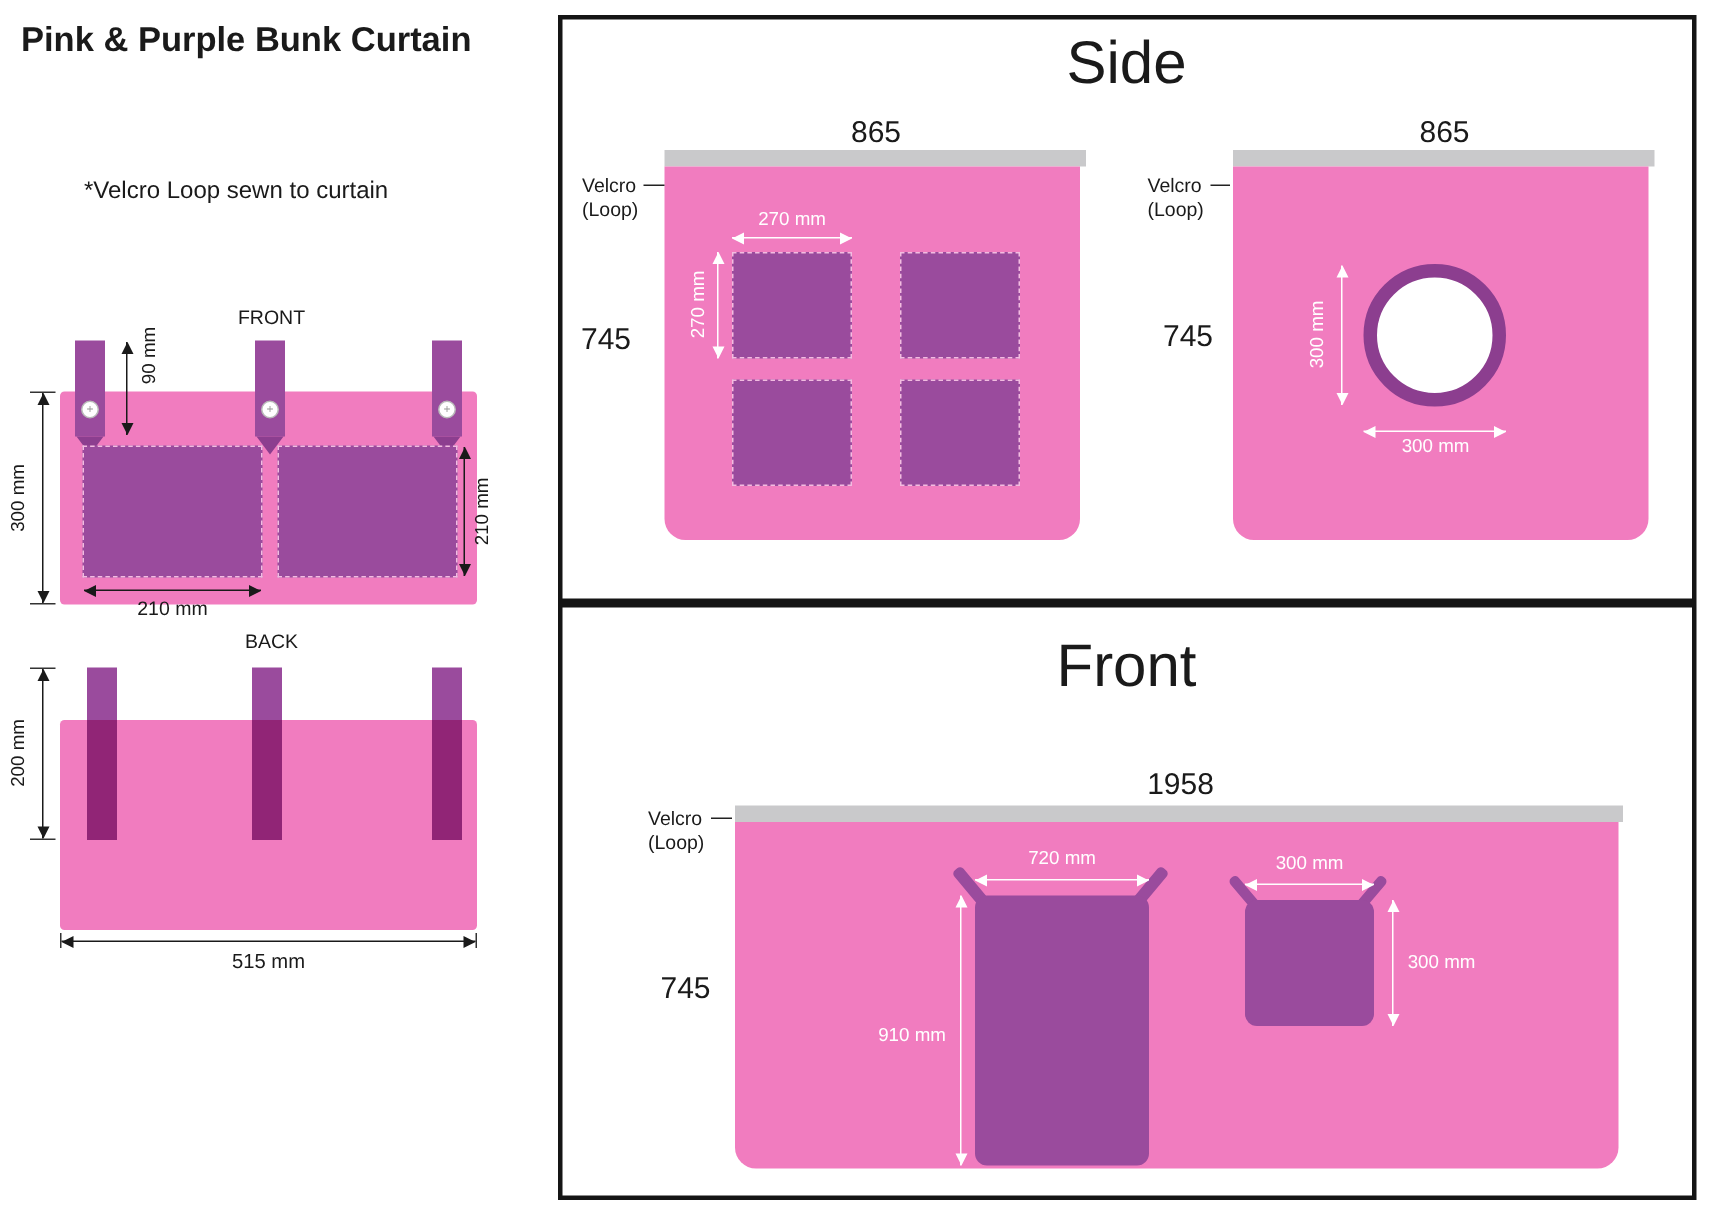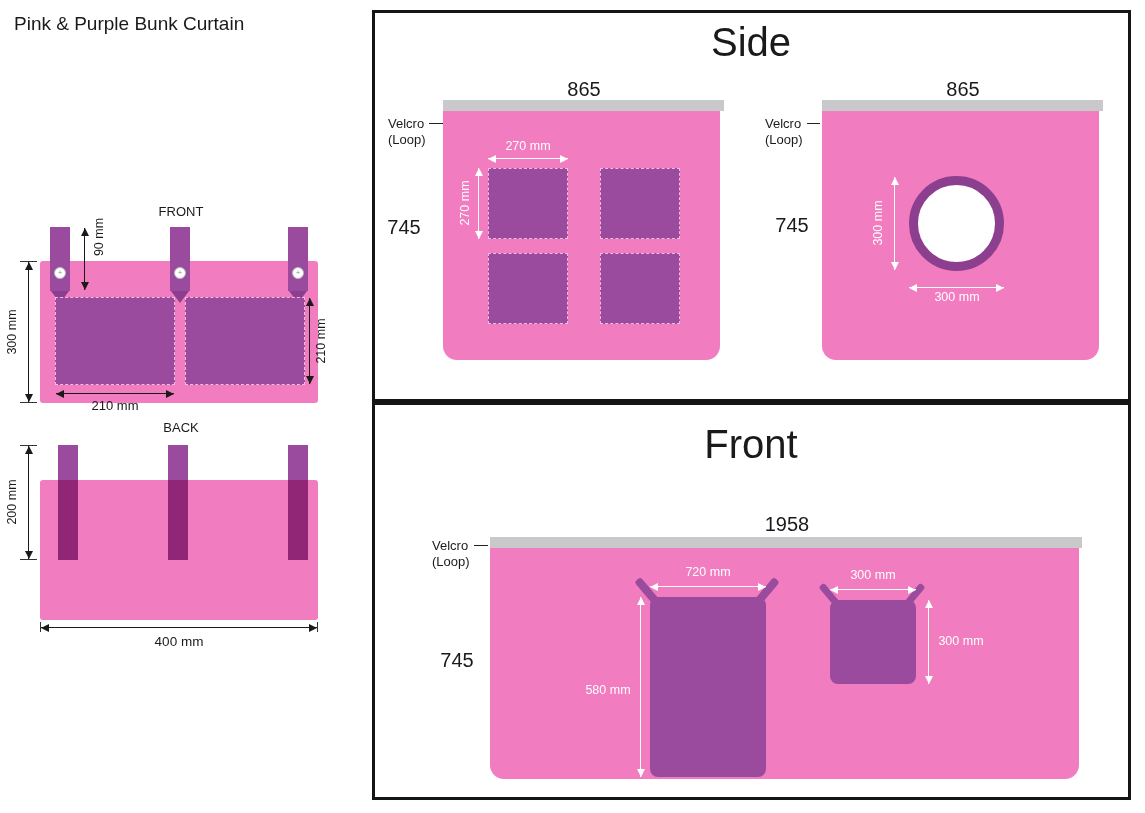--- a/index.html
+++ b/index.html
@@ -43,21 +43,22 @@
   .dimh.dw::before{border-right-color:#fff}
   .dimh.dw::after{border-left-color:#fff}
   .dimv.dw::before{border-bottom-color:#fff}
   .dimv.dw::after{border-top-color:#fff}
 </style>
 </head>
 <body>
 
 <div id="canvas">
 
-  <div class="t" style="left:14px;top:12px;font-size:19px;font-weight:normal">Pink &amp; Purple Bunk Curtain</div>
+  <div class="t" style="left:14px;top:12px;font-size:23px;font-weight:bold">Pink &amp; Purple Bunk Curtain</div>
+  <div class="t" style="left:56px;top:118px;font-size:16px">*Velcro Loop sewn to curtain</div>
 
   <div class="t c" style="left:181px;top:212px;font-size:13px">FRONT</div>
 
   <div class="box" style="left:40px;top:261px;width:278px;height:142px;background:var(--pink);border-radius:3px"></div>
   <div class="tab" style="left:50px;top:227px;height:64px"></div>
   <div class="tab" style="left:170px;top:227px;height:64px"></div>
   <div class="tab" style="left:288px;top:227px;height:64px"></div>
   <div class="tri" style="left:51px;top:291px"></div>
   <div class="tri" style="left:171px;top:291px"></div>
   <div class="tri" style="left:289px;top:291px"></div>
@@ -88,21 +89,21 @@
   <div class="tab blend" style="left:288px;top:445px;height:115px"></div>
 
   <div class="tick" style="left:20px;top:445px;width:17px;height:1px"></div>
   <div class="tick" style="left:20px;top:559px;width:17px;height:1px"></div>
   <div class="dimv" style="left:28px;top:446px;height:113px"></div>
   <div class="t cr" style="left:13px;top:502px;font-size:12.5px">200 mm</div>
 
   <div class="tick" style="left:40px;top:622px;width:1px;height:10px"></div>
   <div class="tick" style="left:317px;top:622px;width:1px;height:10px"></div>
   <div class="dimh" style="left:41px;top:627px;width:276px"></div>
-  <div class="t c" style="left:179px;top:642px;font-size:13.5px">400 mm</div>
+  <div class="t c" style="left:179px;top:642px;font-size:13.5px">515 mm</div>
 
   <div class="panel" style="left:372px;top:10px;width:759px;height:392px"></div>
   <div class="t c" style="left:751px;top:42px;font-size:40px">Side</div>
 
   <div class="t c" style="left:584px;top:89px;font-size:20px">865</div>
   <div class="strip" style="left:443px;top:100px;width:281px;height:11px"></div>
   <div class="curtain" style="left:443px;top:111px;width:277px;height:249px"></div>
   <div class="t" style="left:388px;top:116px;font-size:13px">Velcro
 (Loop)</div>
   <div class="conn" style="left:429px;top:123px;width:14px"></div>
@@ -141,21 +142,21 @@
 (Loop)</div>
   <div class="conn" style="left:474px;top:545px;width:14px"></div>
   <div class="t c" style="left:457px;top:660px;font-size:20px">745</div>
 
   <div class="strap" style="left:643px;top:576px;width:8px;height:30px;transform:rotate(-40deg)"></div>
   <div class="strap" style="left:763px;top:576px;width:8px;height:30px;transform:rotate(40deg)"></div>
   <div class="box" style="left:650px;top:597px;width:116px;height:180px;background:var(--purple);border-radius:8px"></div>
   <div class="dimh dw" style="left:650px;top:586px;width:116px"></div>
   <div class="t c wt" style="left:708px;top:573px;font-size:12.5px">720 mm</div>
   <div class="dimv dw" style="left:640px;top:597px;height:180px"></div>
-  <div class="t c wt" style="left:608px;top:691px;font-size:12.5px">580 mm</div>
+  <div class="t c wt" style="left:608px;top:691px;font-size:12.5px">910 mm</div>
 
   <div class="strap" style="left:826px;top:582px;width:7px;height:26px;transform:rotate(-40deg)"></div>
   <div class="strap" style="left:911px;top:582px;width:7px;height:26px;transform:rotate(40deg)"></div>
   <div class="box" style="left:830px;top:600px;width:86px;height:84px;background:var(--purple);border-radius:8px"></div>
   <div class="dimh dw" style="left:830px;top:589px;width:86px"></div>
   <div class="t c wt" style="left:873px;top:576px;font-size:12.5px">300 mm</div>
   <div class="dimv dw" style="left:928px;top:600px;height:84px"></div>
   <div class="t c wt" style="left:961px;top:642px;font-size:12.5px">300 mm</div>
 
 </div>

